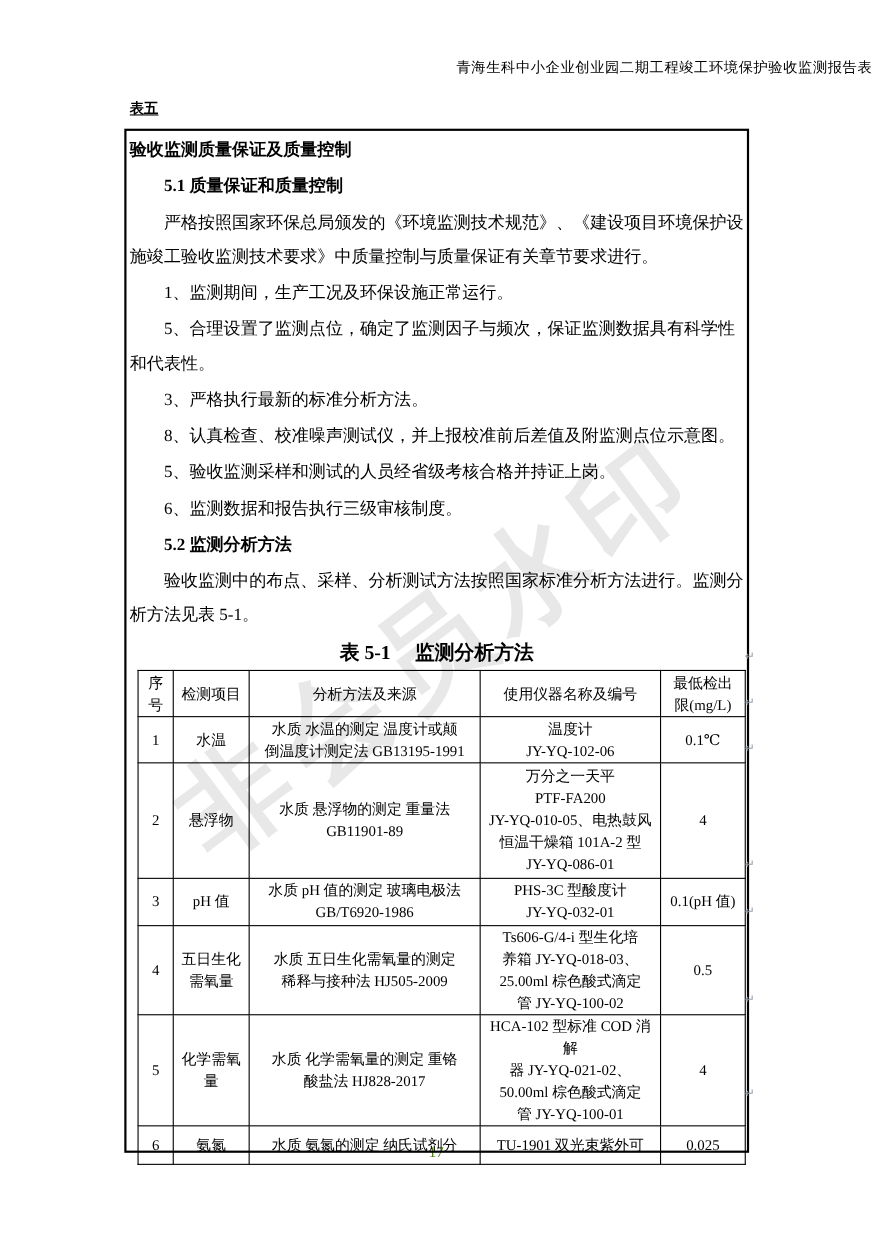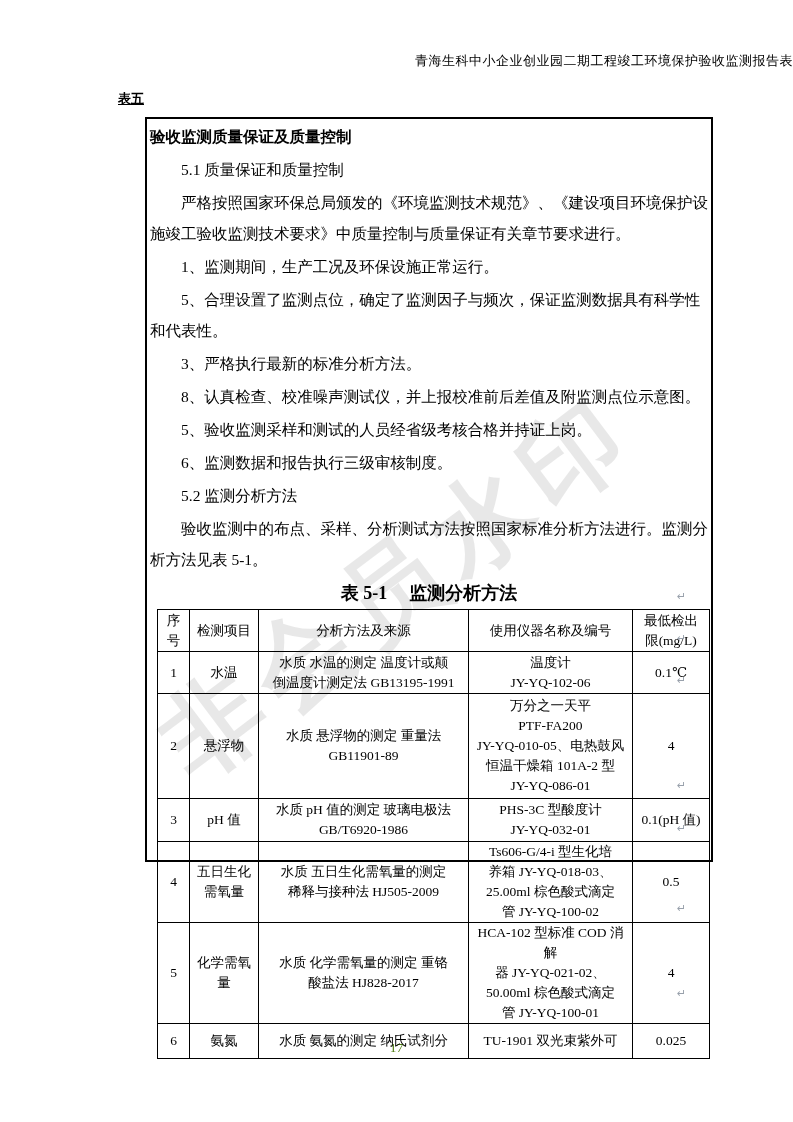--- a/index.html
+++ b/index.html
@@ -17,26 +17,26 @@
     text-decoration:underline;
   }
   .watermark{
     position:absolute;left:398px;top:588px;z-index:0;
     transform:translate(-50%,-50%) rotate(-37deg);
     font-family:"DejaVu Sans","Liberation Sans",sans-serif;
     font-size:100px;font-weight:bold;letter-spacing:12px;
     color:rgba(0,0,0,0.09);white-space:nowrap;pointer-events:none;
   }
   .main-box{
-    position:absolute;left:113px;top:117px;width:568px;height:745px;
-    border:2px solid #000;box-sizing:border-box;padding:2px 3px;z-index:1;margin-left:32px;
+    position:absolute;left:113px;top:117px;width:568px;height:931px;
+    border:2px solid #000;box-sizing:border-box;padding:2px 3px;z-index:1;
   }
   .main-box p{margin:0 0 2px 0;font-size:15.5px;line-height:31px;}
   .box-title{font-weight:bold;font-size:16.5px;}
-  .sec-heading{font-weight:normal;text-indent:31px;}
+  .sec-heading{font-weight:bold;text-indent:31px;}
   .indent{text-indent:31px;}
   .tbl-caption{
     text-align:center;font-weight:bold;font-size:18px;
     margin:5px 0 3px 0;line-height:26px;
   }
   .tbl-caption .cap-gap{display:inline-block;width:22px;}
   table.analysis{
     border-collapse:collapse;table-layout:fixed;width:552px;margin-left:7px;
     z-index:1;position:relative;background:transparent;
   }

